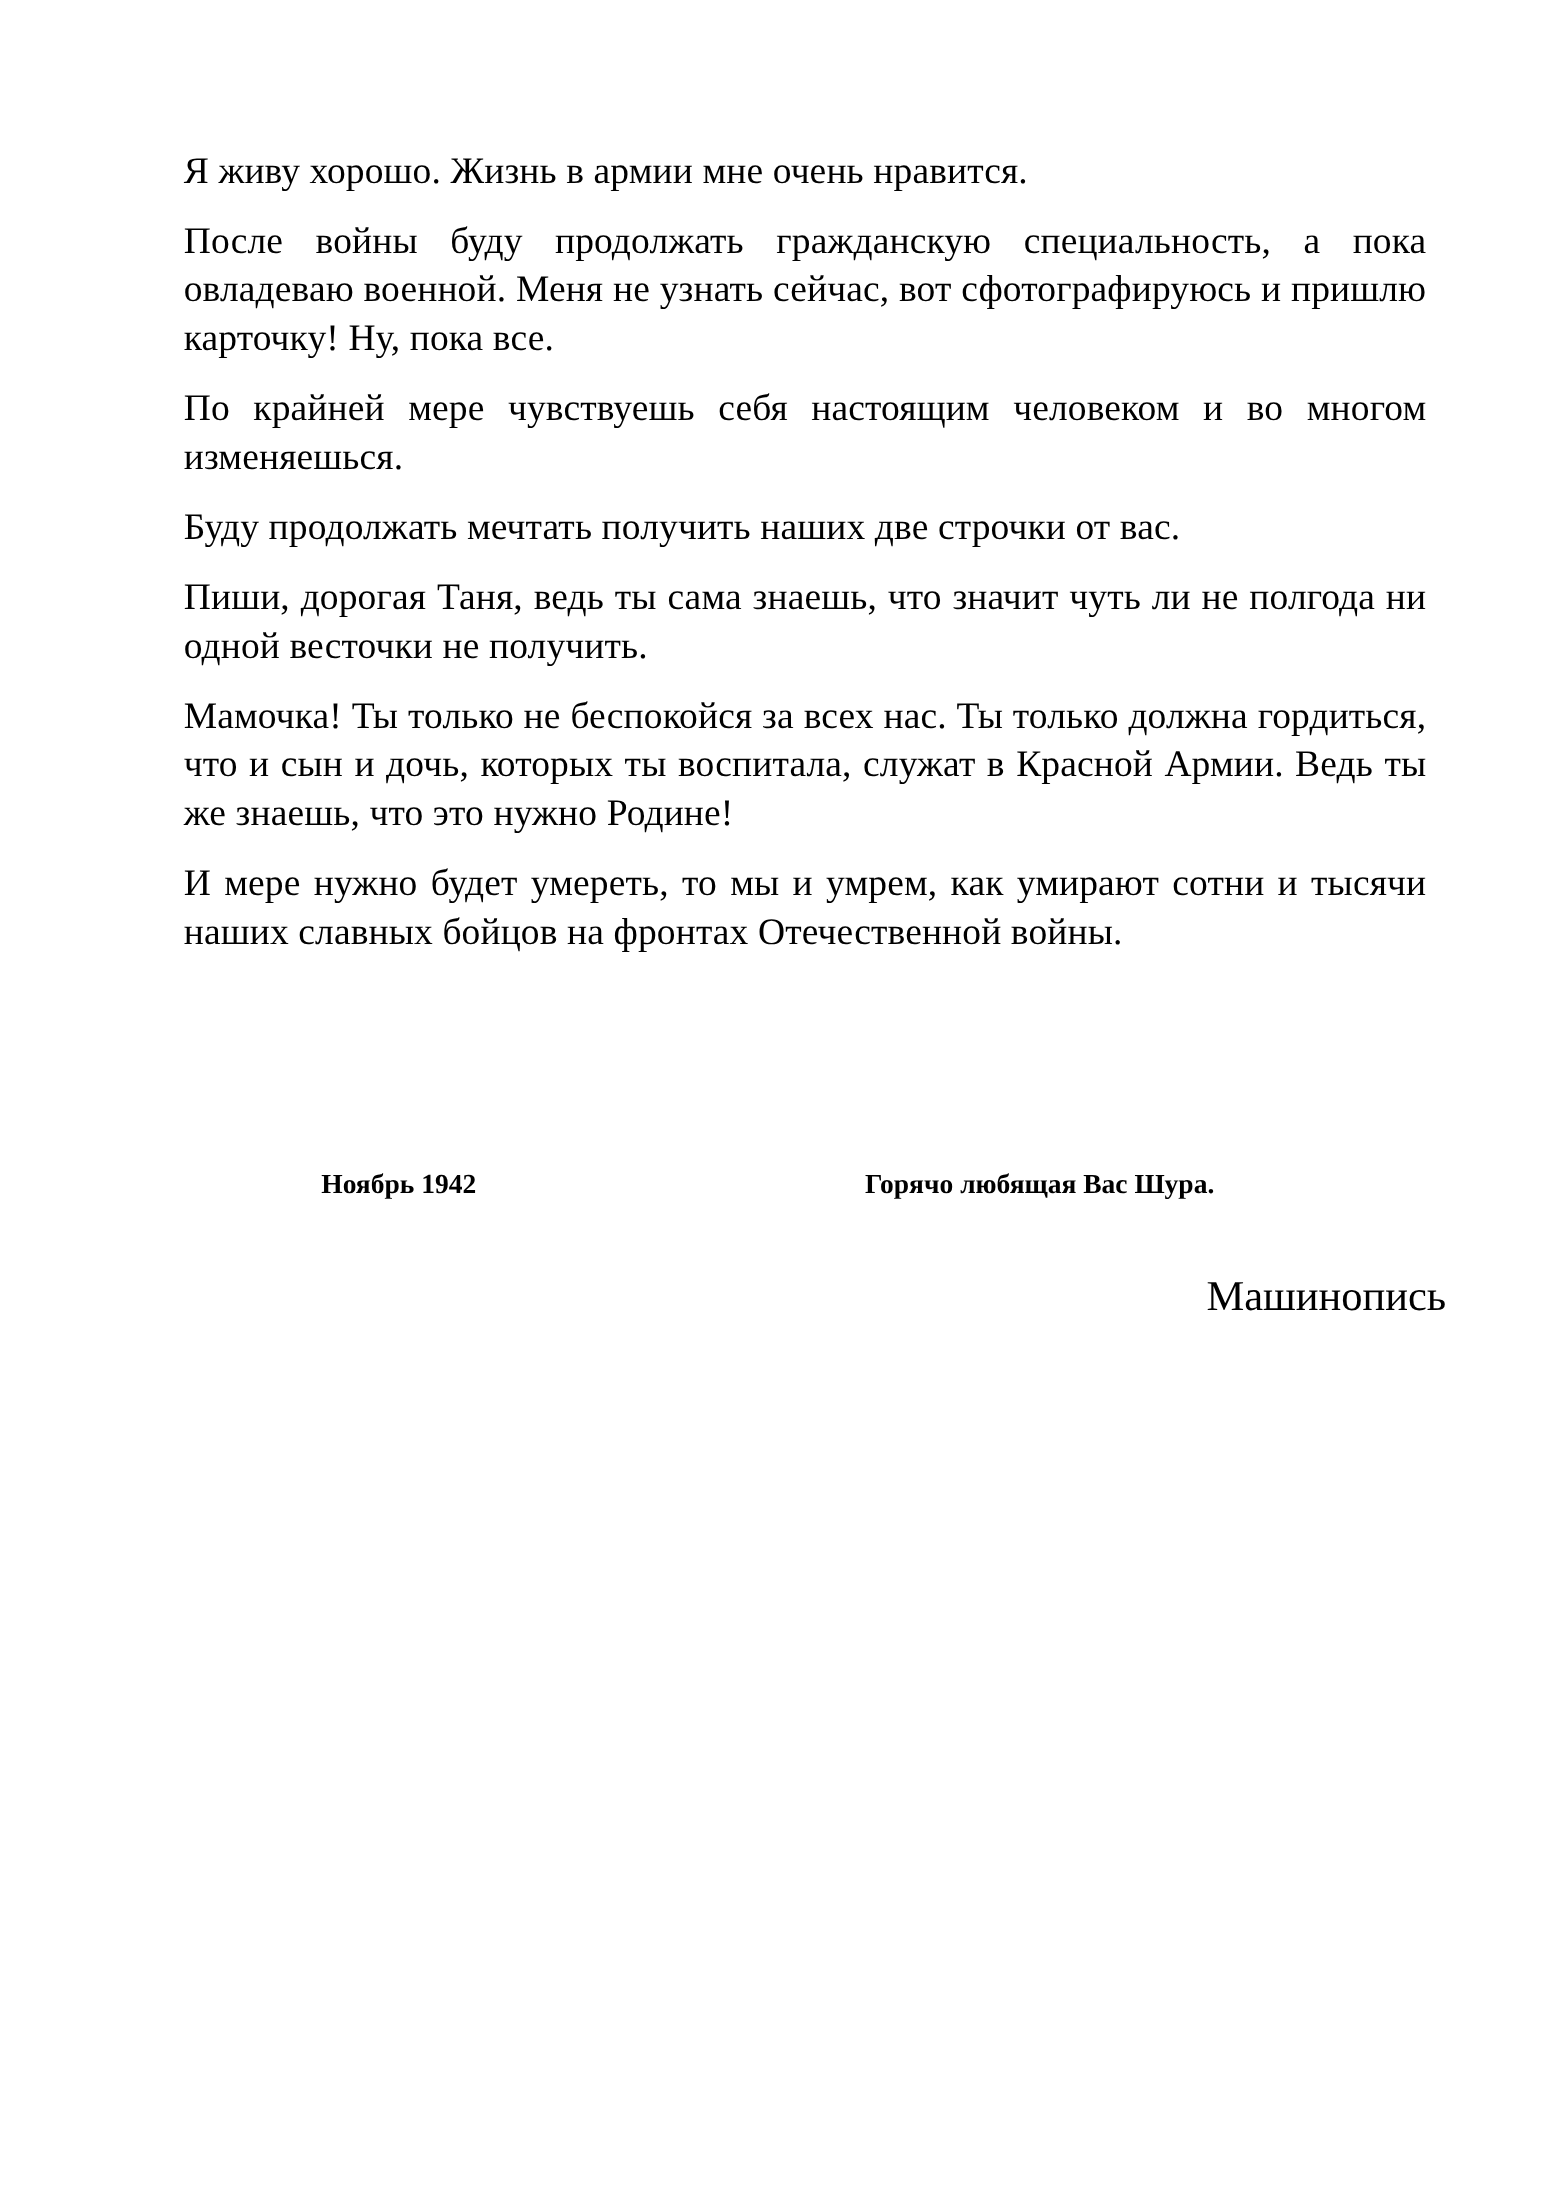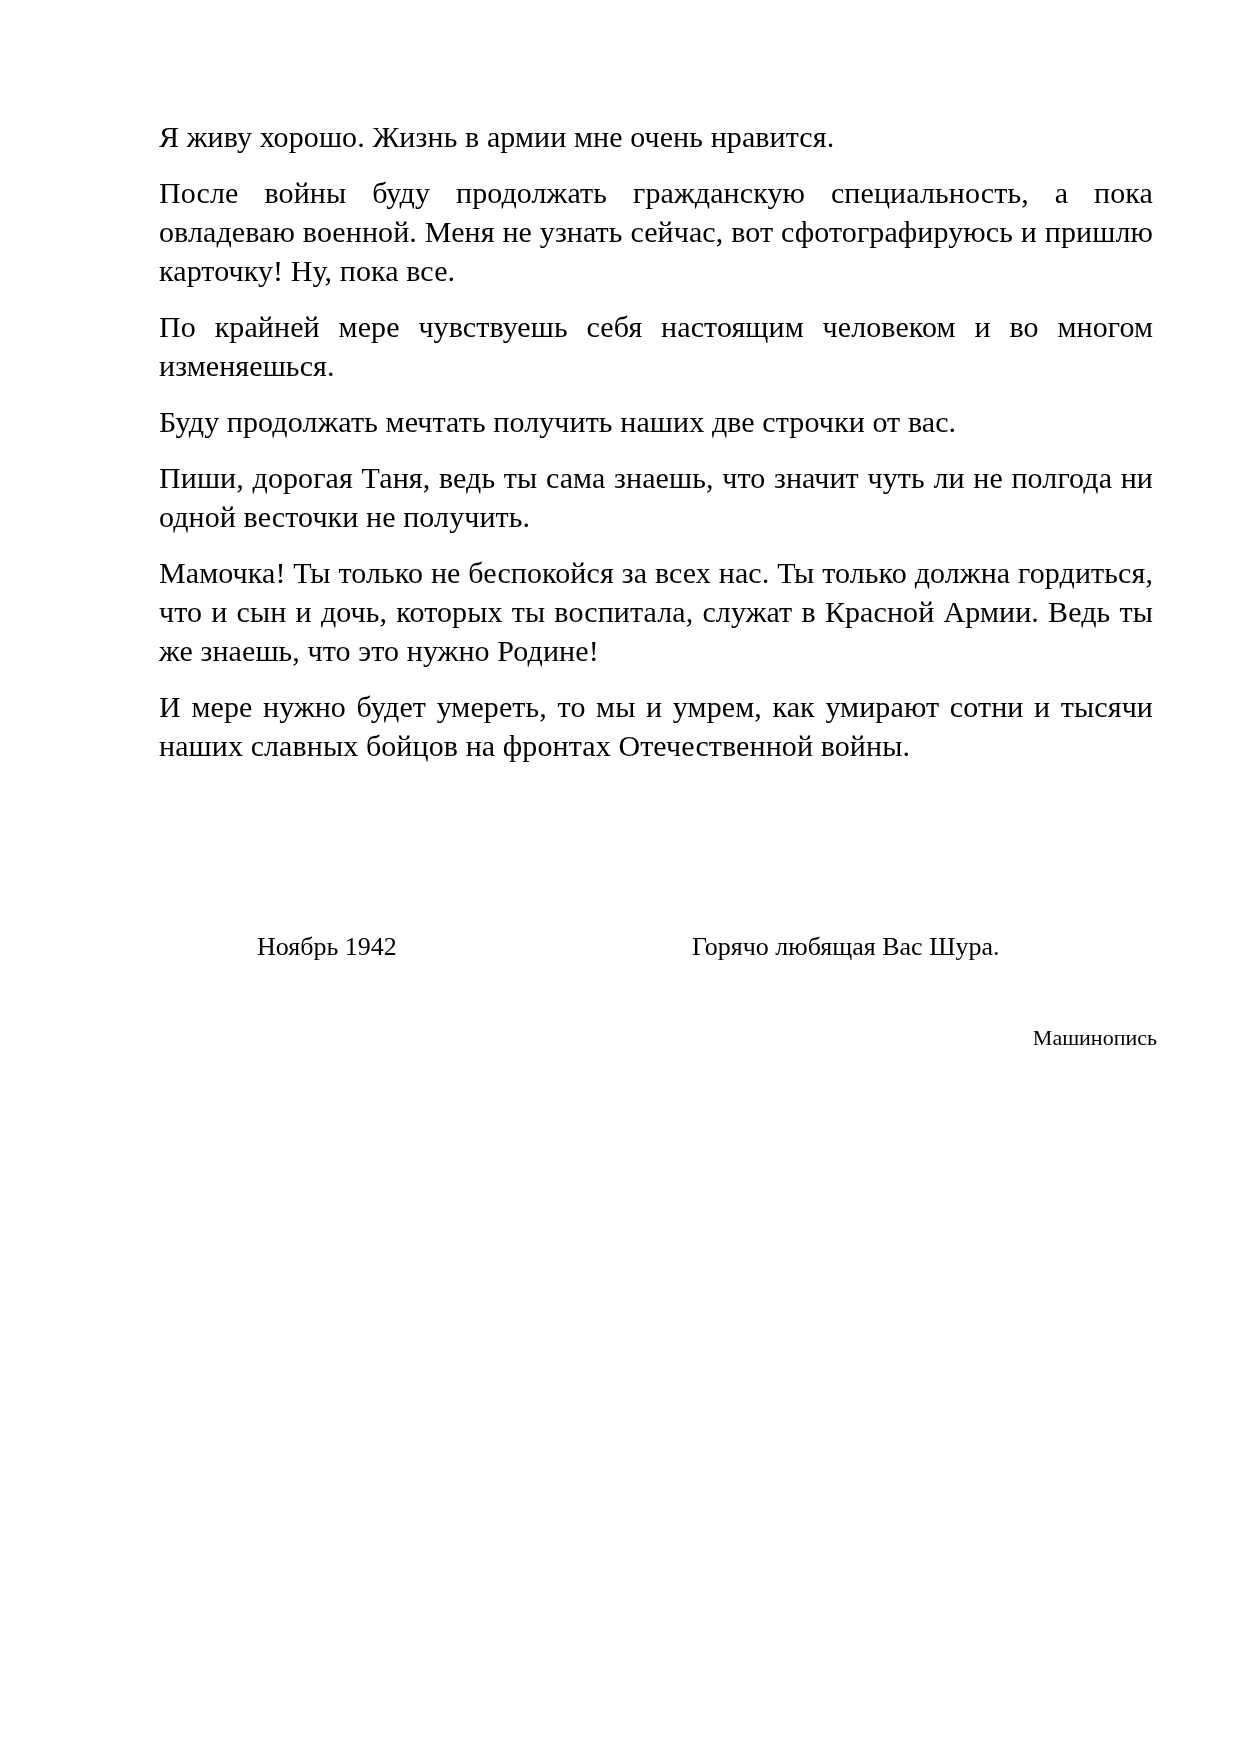--- a/index.html
+++ b/index.html
@@ -11,57 +11,58 @@
     position: relative;
     width: 1241px;
     height: 1755px;
     background: #ffffff;
     color: #000000;
     font-family: "Liberation Serif", "DejaVu Serif", serif;
     overflow: hidden;
   }
   .content {
     position: absolute;
-    left: 159px;
+    left: 147px;
     top: 117px;
     width: 994px;
   }
   .content p {
     margin: 0 0 17px 0;
     font-size: 30px;
     line-height: 39px;
     text-align: justify;
     letter-spacing: 0.1px;
   }
   .sig-row {
     position: absolute;
     top: 927px;
     left: 0;
     width: 1057px;
     height: 39px;
-    font-size: 26px;
+    font-size: 22px;
     line-height: 39px;
+    font-weight: bold;
   }
   .sig-date {
     position: absolute;
     left: 257px;
     top: 0;
     white-space: nowrap;
   }
   .sig-text {
     position: absolute;
     left: 692px;
     top: 0;
     white-space: nowrap;
   }
   .typescript-note {
     position: absolute;
     top: 1018px;
     right: 84px;
-    font-size: 22px;
+    font-size: 34px;
     line-height: 39px;
     white-space: nowrap;
   }
 </style>
 </head>
 <body>
 
 <div class="page">
 
   <div class="content">

